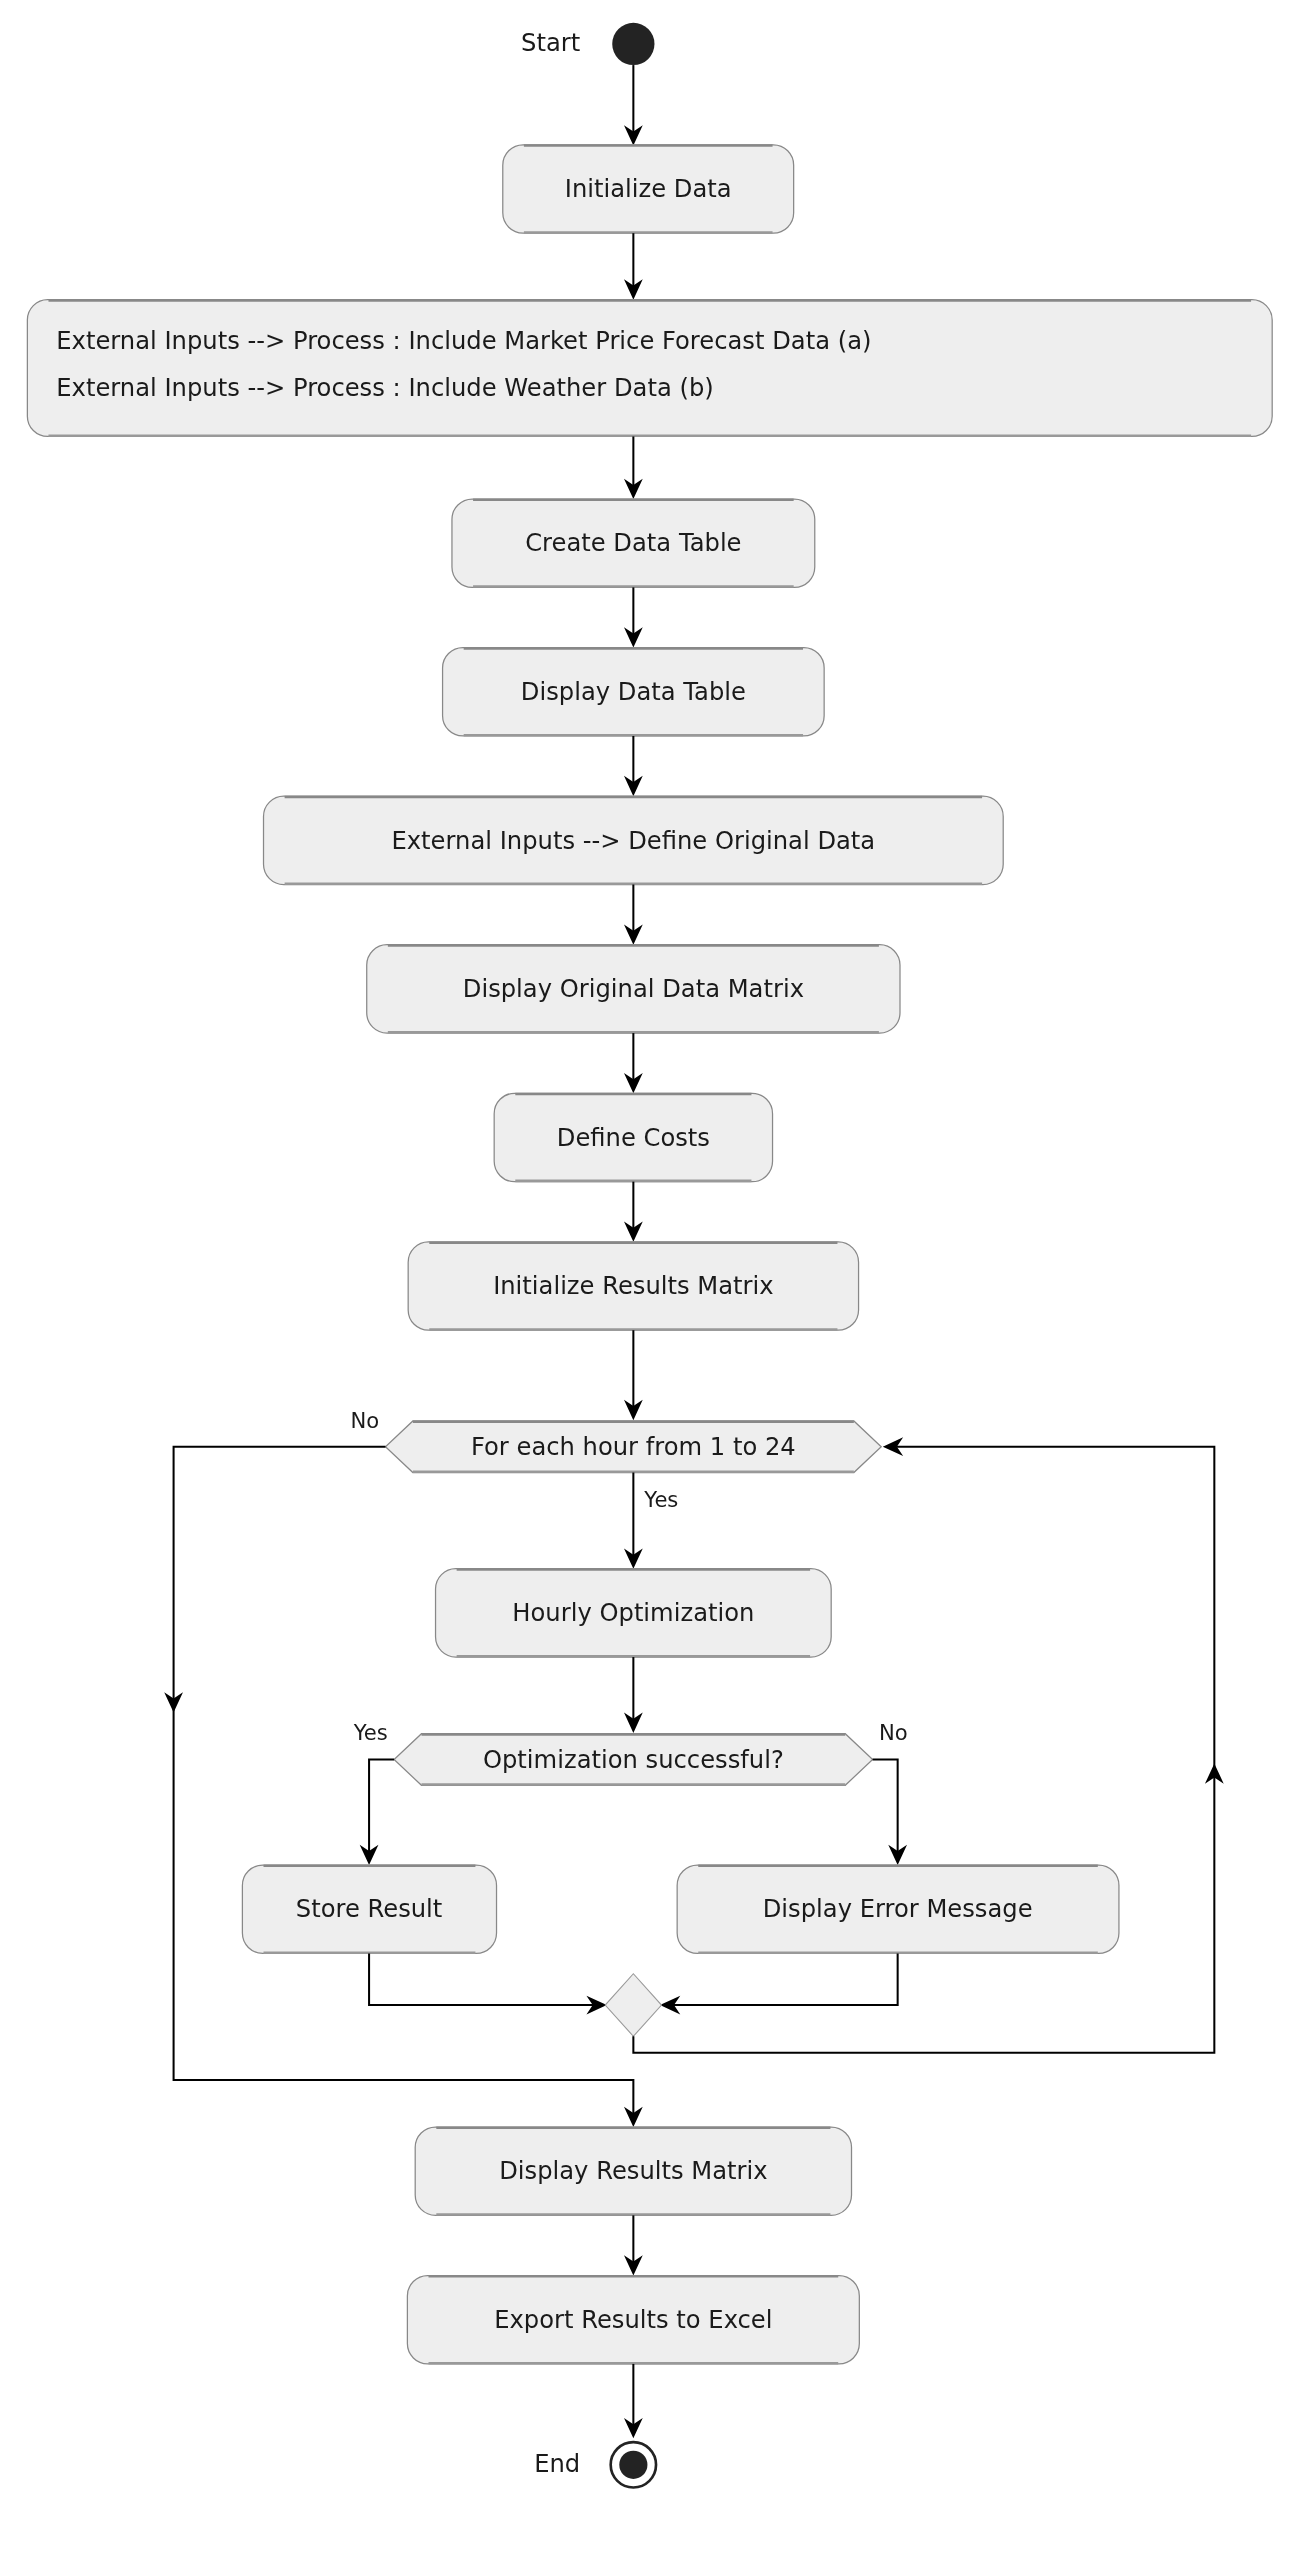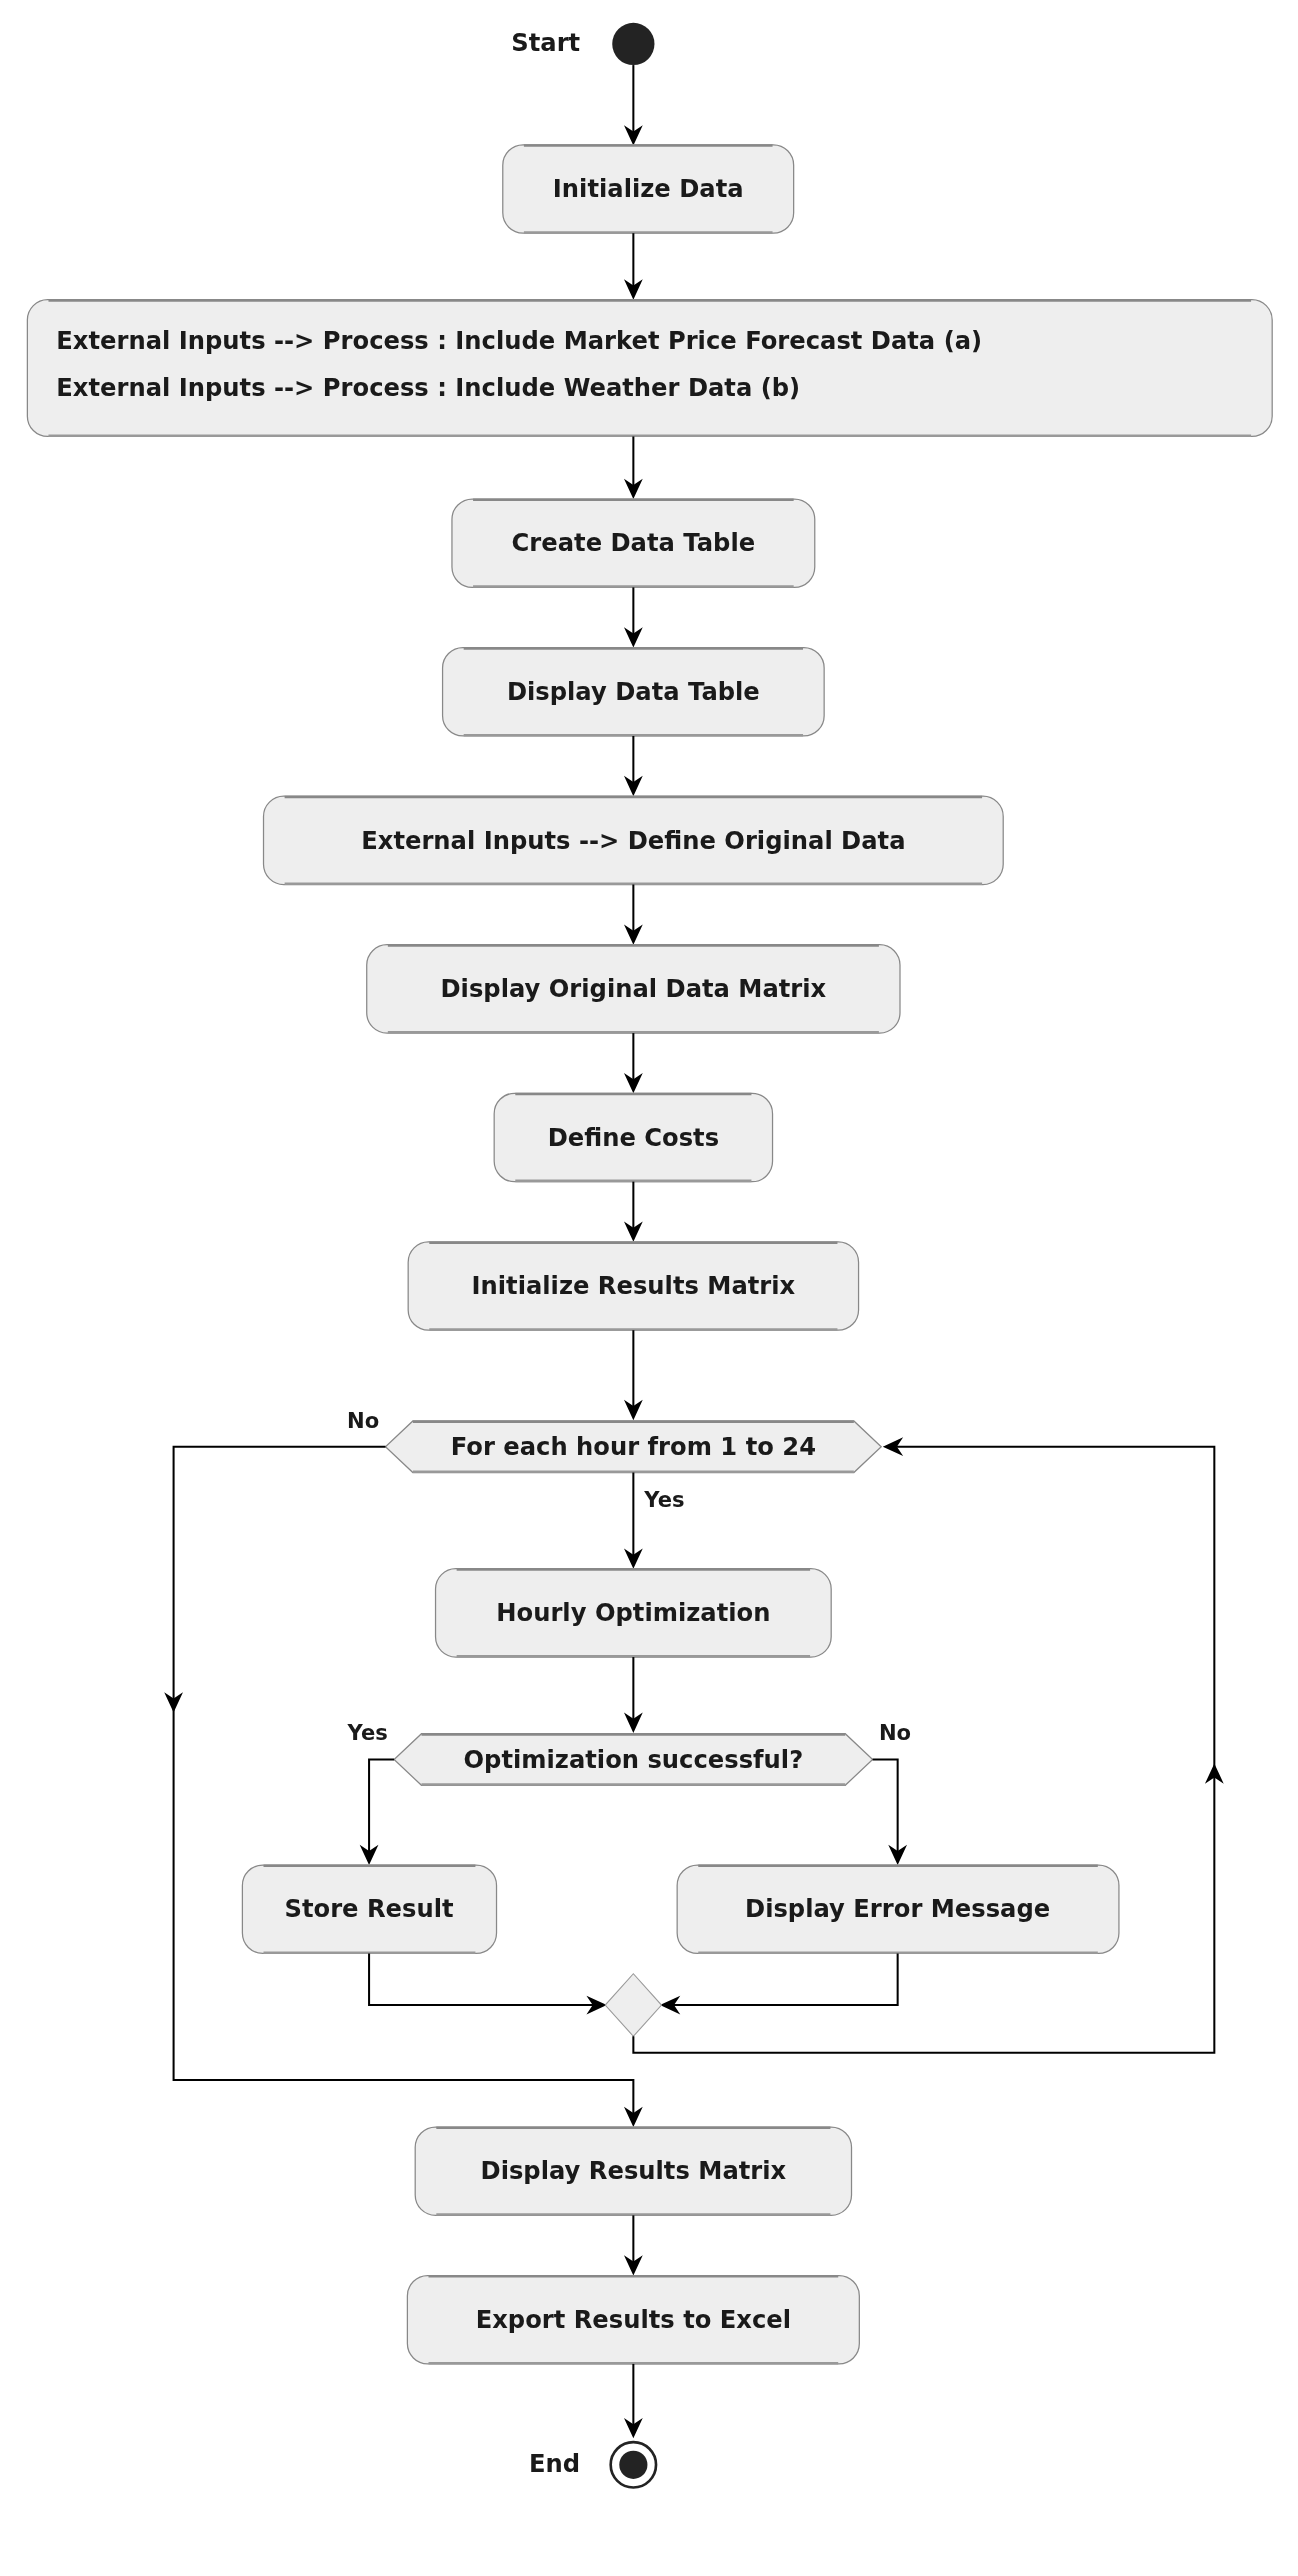--- a/index.html
+++ b/index.html
@@ -11,21 +11,20 @@
     width: 1298px;
     height: 2576px;
     font-family: "DejaVu Sans", sans-serif;
     overflow: hidden;
   }
   #diagram-root {
     position: relative;
     width: 1298px;
     height: 2576px;
     background: #ffffff;
-    font-weight: bold;
   }
   svg.canvas {
     position: absolute;
     top: 0;
     left: 0;
     width: 1298px;
     height: 2576px;
     display: block;
   }
   .node-shape {

